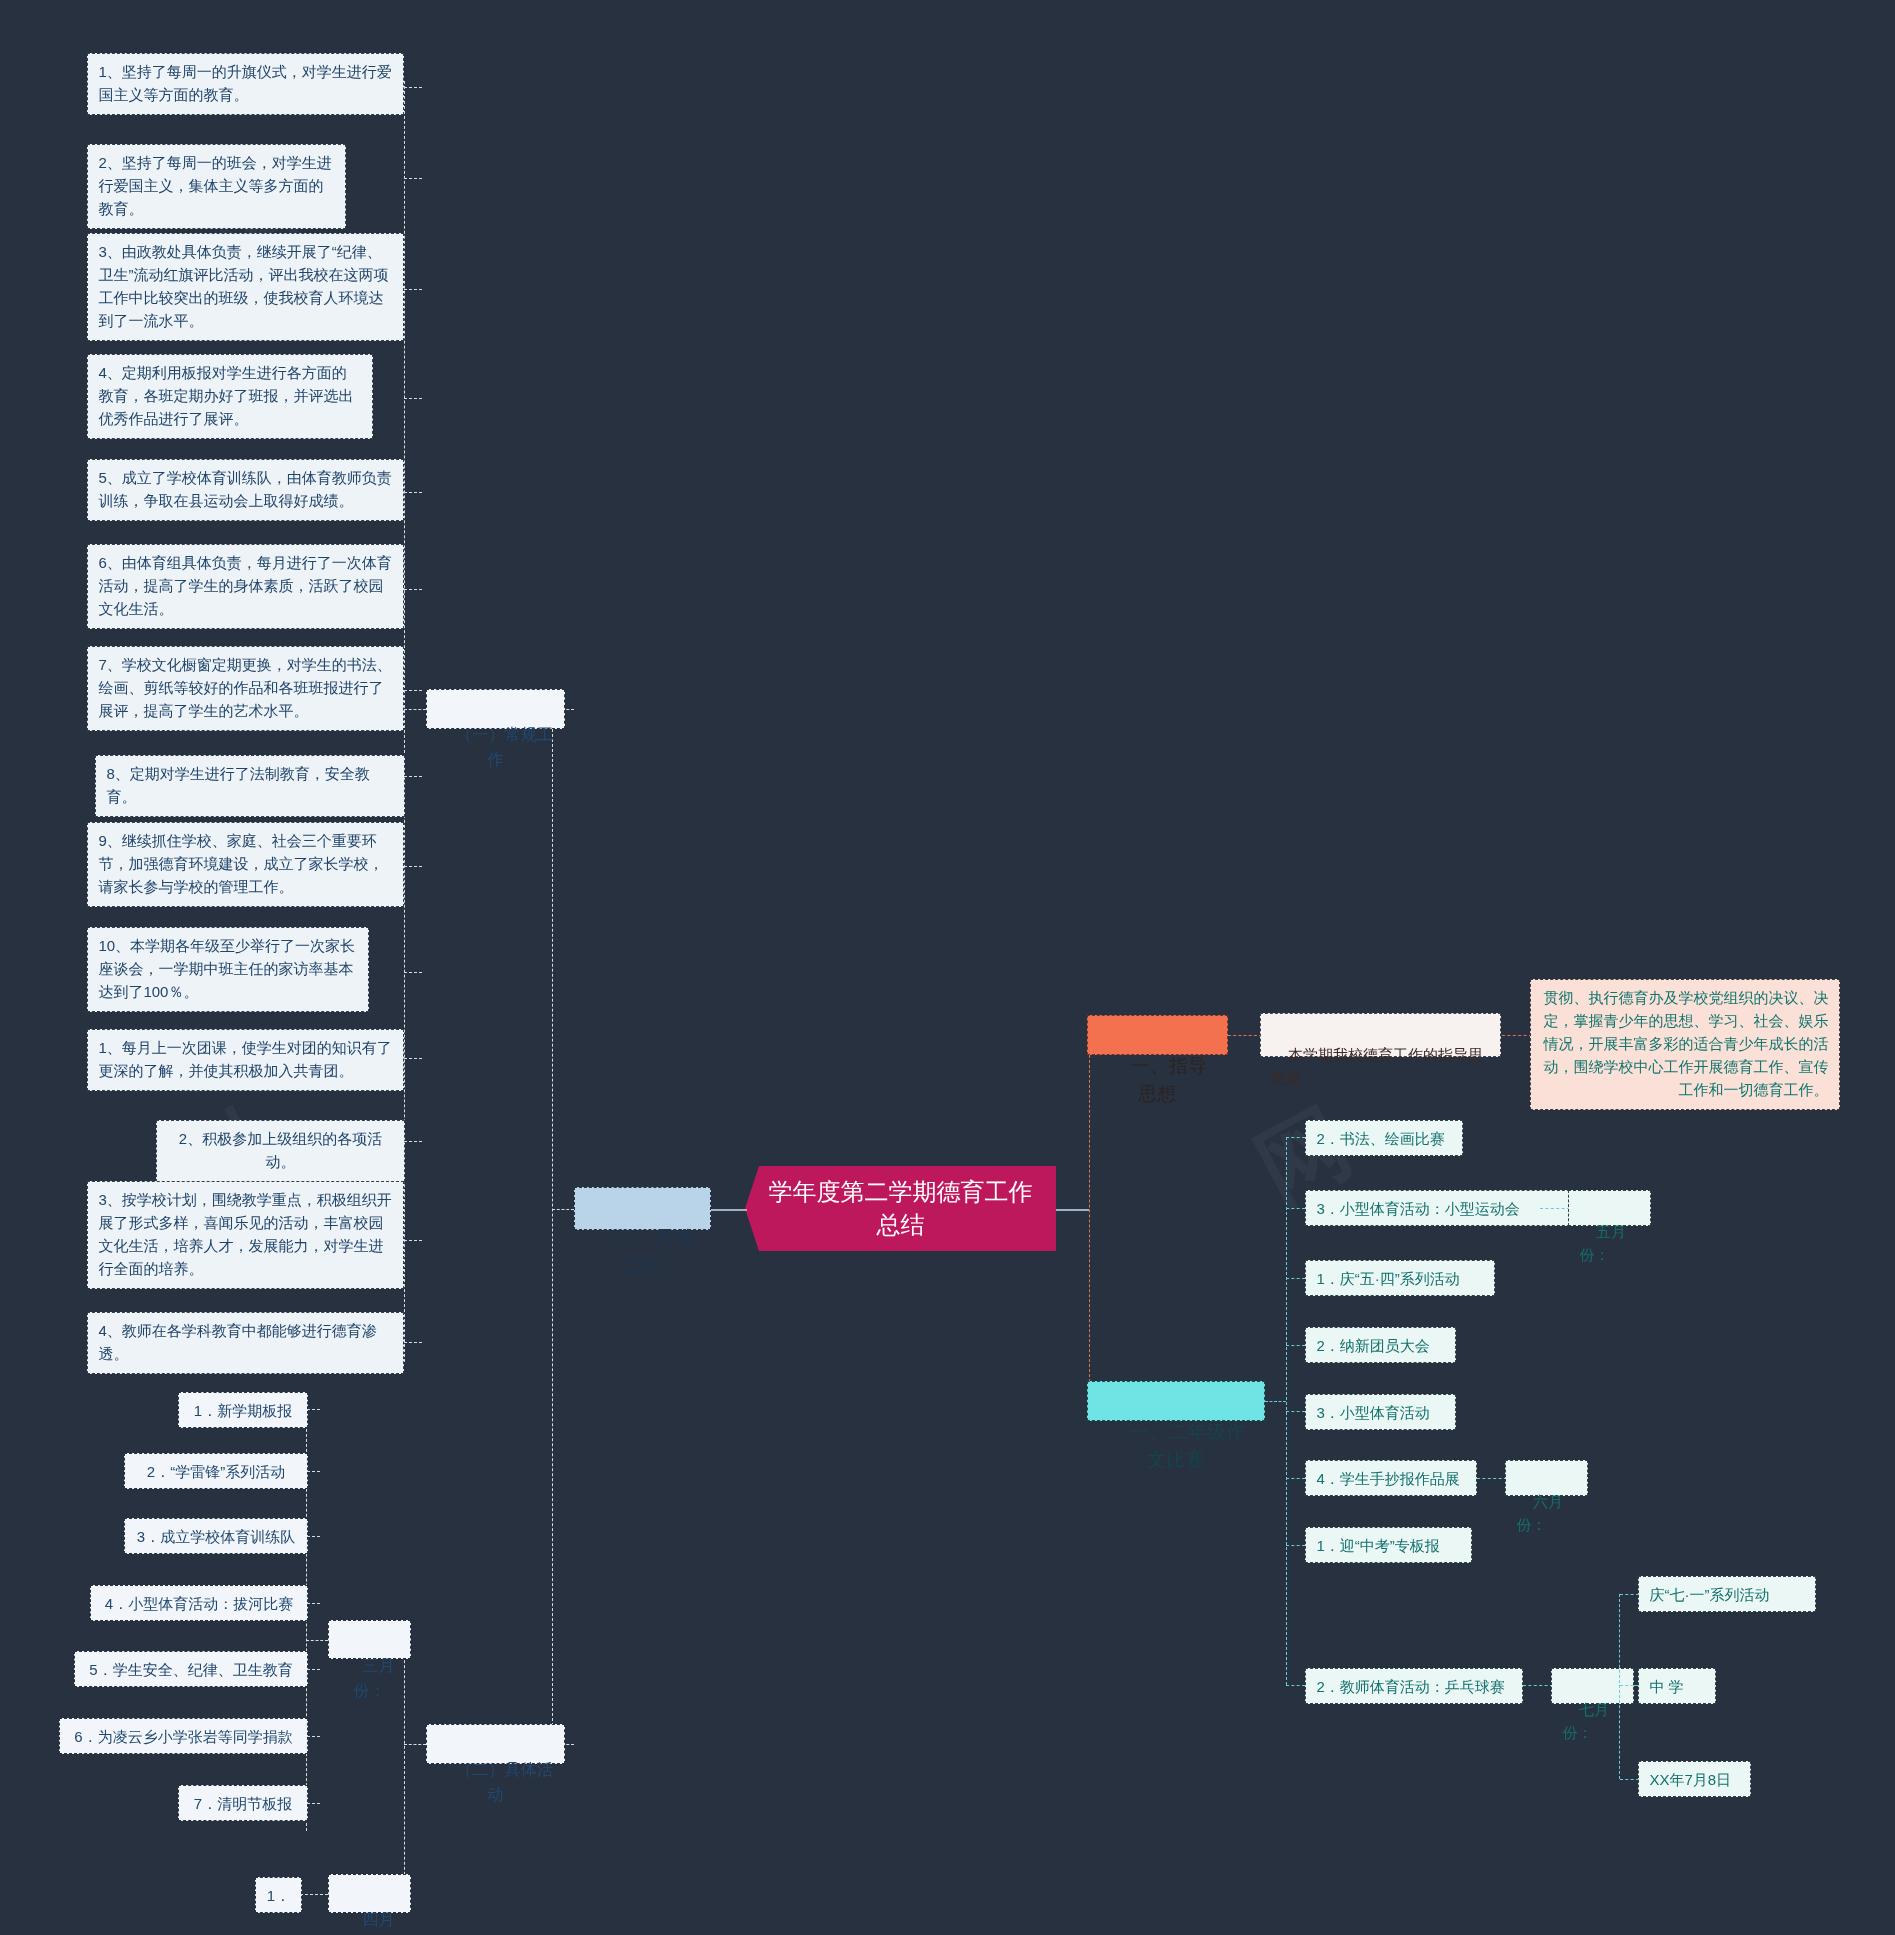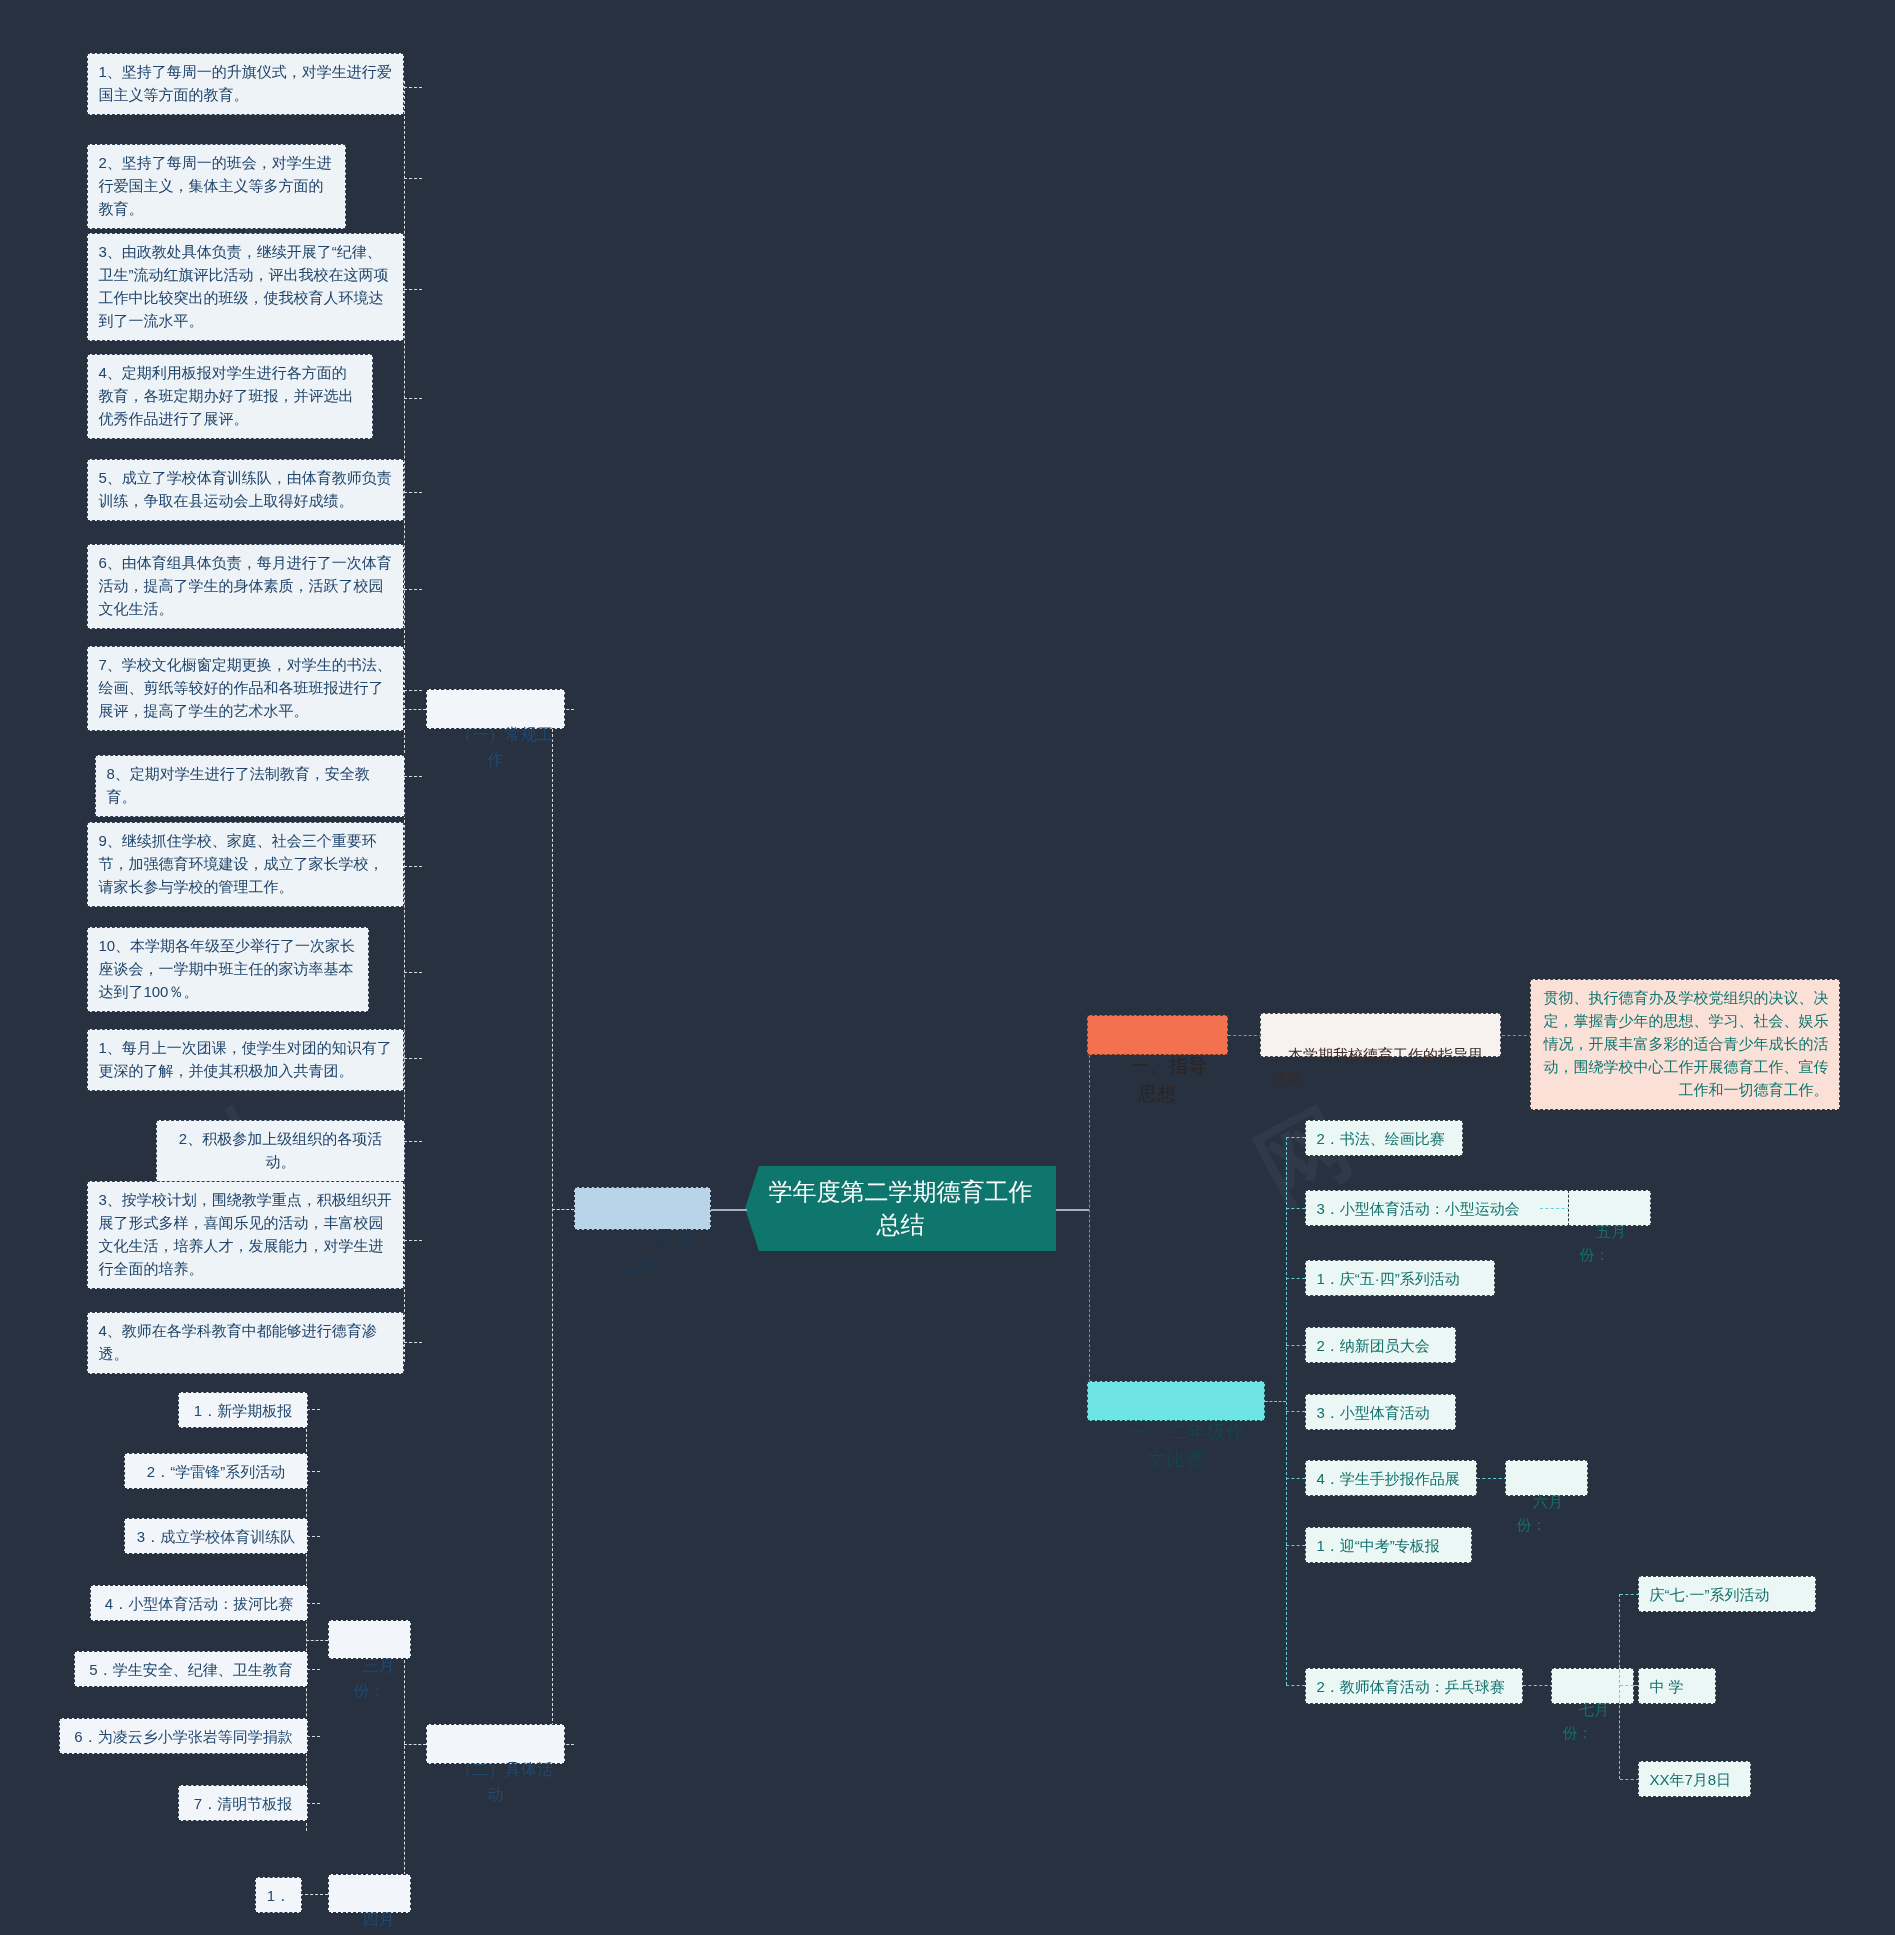--- a/index.html
+++ b/index.html
@@ -44,21 +44,21 @@
   .n-blue{
     background:#b9d4e8;
     border:1.5px dashed #26313f;
     color:#1d3550;
     font-size:19px;
     text-align:center;
     letter-spacing:1.5px;
   }
   
   .n-root{
-    background:#0f766e;
+    background:#be185d;
     color:#ffffff;
     font-size:24px;
     text-align:center;
     line-height:1.36;
     display:flex;
     align-items:center;
     justify-content:flex-start;
     padding:8px 19px;
     clip-path:polygon(0% 50%, 4.5% 0%, 100% 0%, 100% 100%, 4.5% 100%);
   }

